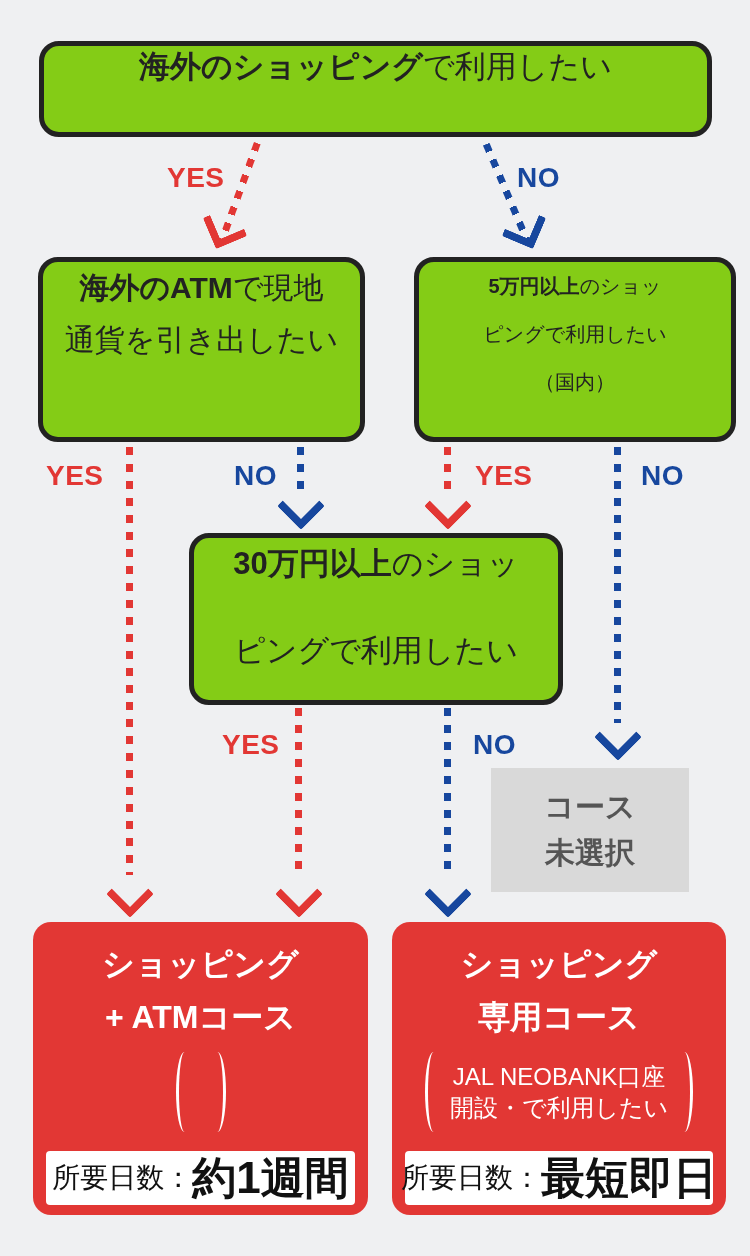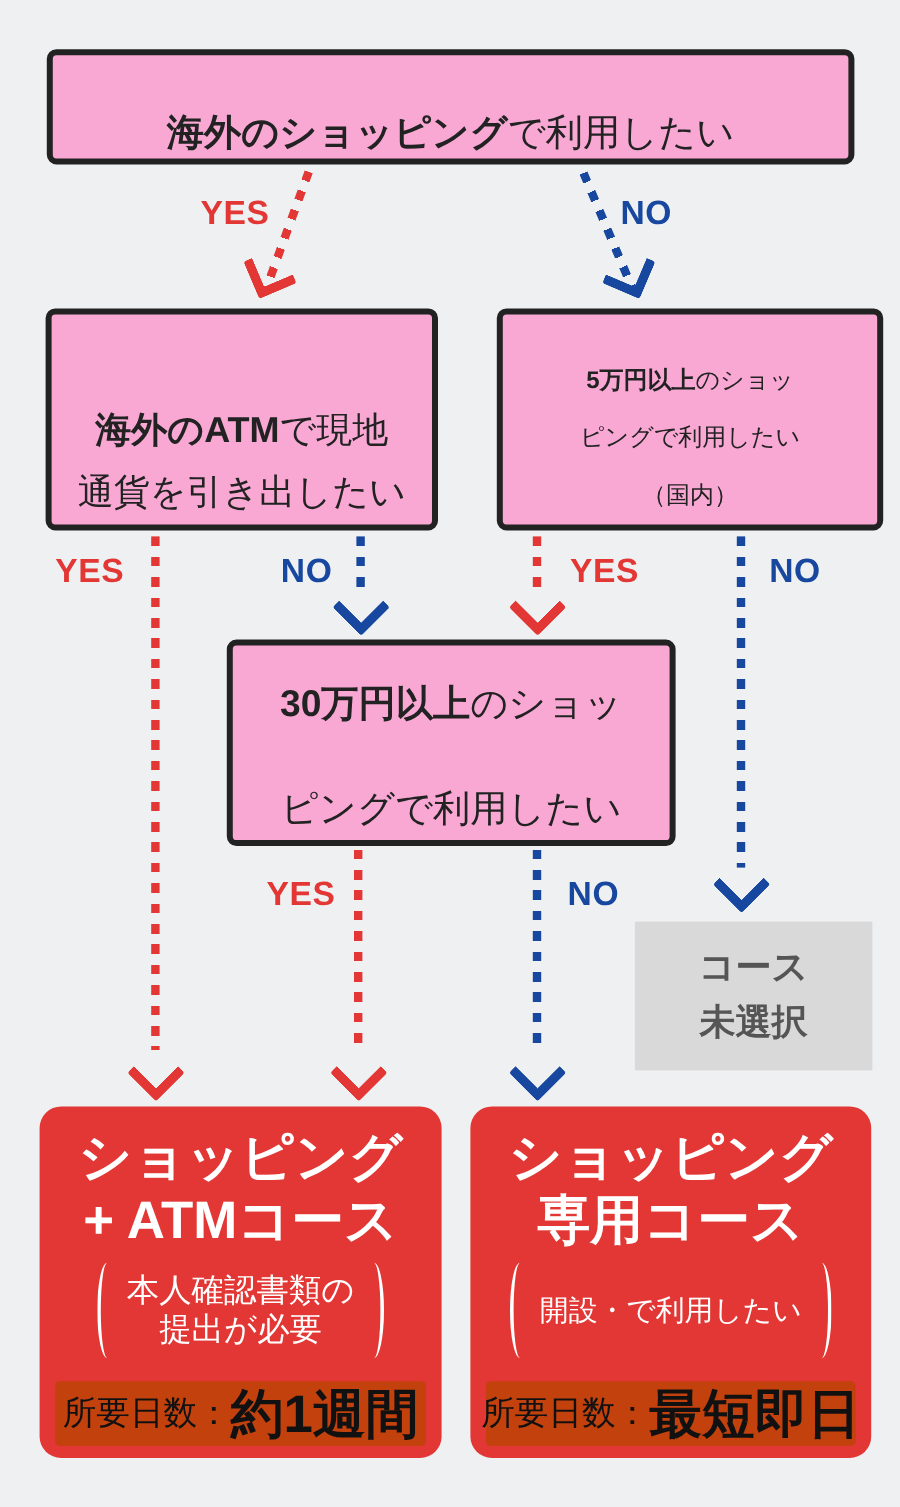--- a/index.html
+++ b/index.html
@@ -4,55 +4,55 @@
 <style>
   html,body{margin:0;padding:0;}
   body{font-family:"Liberation Sans","DejaVu Sans",sans-serif;}
   .canvas{
     position:relative;width:750px;height:1256px;
     background:var(--bg,#eff0f2);overflow:hidden;
     color:var(--ink,#222);
   }
   
   .qbox{
-    position:absolute;background:#f9a8d4;
-    border:5px solid var(--ink,#222);border-radius:8px;
-    display:flex;flex-direction:column;align-items:center;justify-content:flex-end;
+    position:absolute;background:#84cc16;
+    border:5px solid var(--ink,#222);border-radius:20px;
+    display:flex;flex-direction:column;align-items:center;justify-content:flex-start;
     text-align:center;color:var(--ink,#222);
   }
   .qbox .line{white-space:nowrap;}
   .qbox b{font-weight:bold;}
   #q-top{left:39px;top:41px;width:663px;height:86px;font-size:31px;}
   #q-atm{left:38px;top:257px;width:317px;height:175px;font-size:30px;line-height:52px;}
   #q-5man{left:414px;top:257px;width:312px;height:175px;font-size:20px;line-height:48px;}
   #q-30man{left:189px;top:533px;width:364px;height:162px;font-size:31px;line-height:52px;gap:35px;}
   
   #q-unsel{
-    position:absolute;left:529px;top:768px;width:198px;height:124px;
+    position:absolute;left:491px;top:768px;width:198px;height:124px;
     background:var(--grayBox,#d9d9d9);color:var(--grayText,#555);
     display:flex;flex-direction:column;align-items:center;justify-content:center;
     font-size:30px;font-weight:bold;line-height:46px;text-align:center;
   }
   
   .rbox{
     position:absolute;width:335px;height:293px;
     background:var(--red,#e23734);border-radius:18px;color:#fff;text-align:center;
   }
   #r-atm{left:33px;top:922px;}
   #r-shop{left:392px;top:922px;width:334px;}
-  .rbox .title{margin-top:16px;font-size:44px;font-weight:bold;line-height:53px;white-space:nowrap;}
+  .rbox .title{margin-top:16px;font-size:32px;font-weight:bold;line-height:53px;white-space:nowrap;}
   .rbox .note{display:flex;align-items:center;justify-content:center;margin-top:8px;}
   .paren{width:14px;height:80px;flex:0 0 auto;}
   .paren.l{border-left:3px solid #fff;border-radius:50%;margin-right:8px;}
   .paren.r{border-right:3px solid #fff;border-radius:50%;margin-left:8px;}
   .note-text{font-size:27px;line-height:33px;}
   #r-shop .note-text{font-size:24px;line-height:31px;}
   .days{
     position:absolute;left:13px;right:13px;bottom:10px;height:54px;border-radius:4px;
-    background:#c2410c;color:#111;display:flex;align-items:center;justify-content:center;
+    background:#ffffff;color:#111;display:flex;align-items:center;justify-content:center;
     font-size:28px;white-space:nowrap;
   }
   .days b{font-size:44px;font-weight:bold;}
   
   .vline{position:absolute;width:7px;}
   .vline.red{background-image:repeating-linear-gradient(to bottom,var(--red,#e23734) 0 8px,transparent 8px 17px);}
   .vline.blue{background-image:repeating-linear-gradient(to bottom,var(--blue,#17479e) 0 8px,transparent 8px 17px);}
   #ln-top-yes{left:236px;top:140px;height:104px;transform:rotate(20deg);}
   #ln-top-no{left:503px;top:140px;height:104px;transform:rotate(-23deg);}
   #ln-atm-yes{left:126px;top:447px;height:428px;}
@@ -147,40 +147,37 @@
     <div>未選択</div>
   </div>
 
   <div class="rbox" id="r-atm">
     <div class="title">
       <div>ショッピング</div>
       <div>+ ATMコース</div>
     </div>
     <div class="note">
       <div class="paren l"></div>
-      <div class="note-text">
-        <div>本人確認書類の</div>
-        <div>提出が必要</div>
-      </div>
       <div class="paren r"></div>
     </div>
     <div class="days">
       <span>所要日数：</span>
         <b>約1週間</b>
     </div>
   </div>
 
   <div class="rbox" id="r-shop">
     <div class="title">
       <div>ショッピング</div>
       <div>専用コース</div>
     </div>
     <div class="note">
       <div class="paren l"></div>
       <div class="note-text">
+        <div>JAL NEOBANK口座</div>
         <div>開設・で利用したい</div>
       </div>
       <div class="paren r"></div>
     </div>
     <div class="days">
       <span>所要日数：</span>
         <b>最短即日</b>
     </div>
   </div>
 

